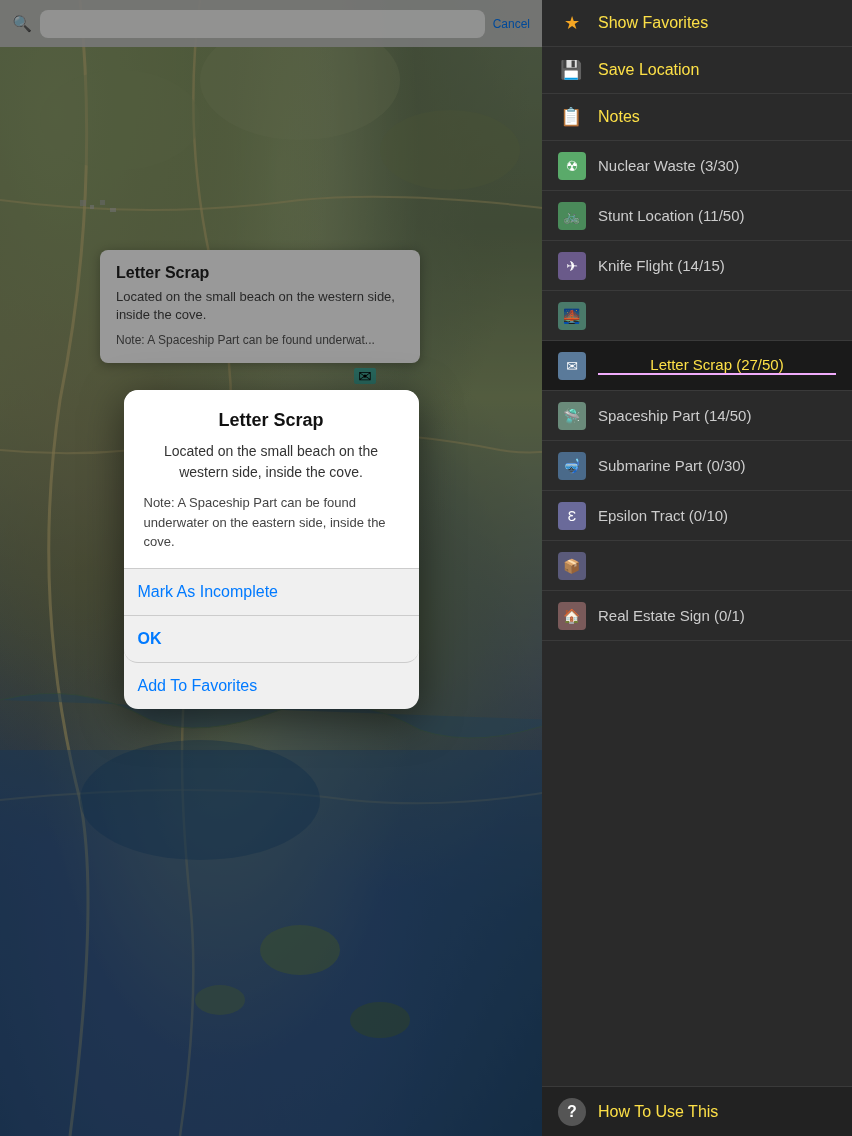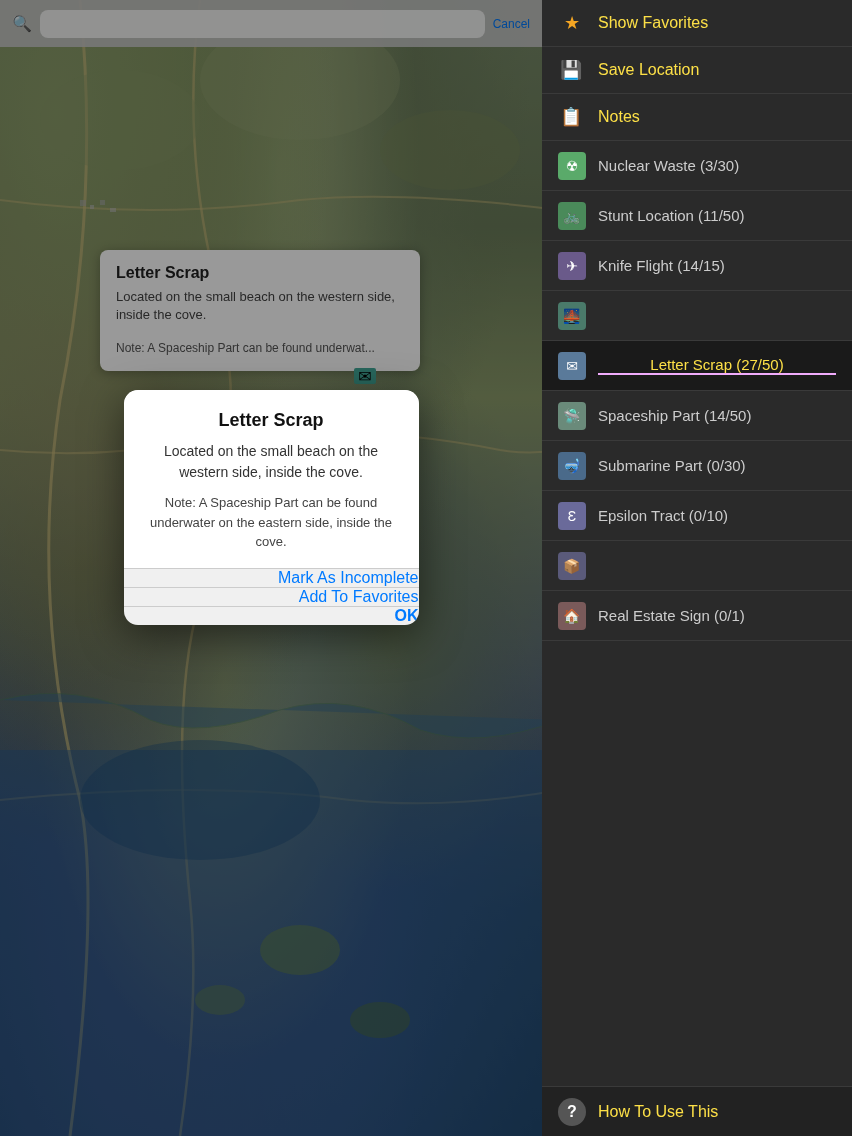--- a/index.html
+++ b/index.html
@@ -112,21 +112,21 @@
       margin-bottom: 6px;
     }
 
     #map-tooltip p {
       font-size: 13px;
       color: #444;
       line-height: 1.4;
     }
 
     #map-tooltip .note {
-      margin-top: 16px;
+      margin-top: 8px;
       font-size: 12px;
       color: #555;
     }
 
     
     .map-marker {
       position: absolute;
       top: 368px;
       left: 354px;
       width: 24px;
@@ -306,38 +306,38 @@
       font-size: 14px;
       color: #333;
       text-align: center;
       line-height: 1.5;
       margin-bottom: 10px;
     }
 
     .modal-note {
       font-size: 13px;
       color: #444;
-      text-align: center;
       line-height: 1.5;
     }
 
     .modal-divider {
       height: 1px;
       background: #ccc;
     }
 
     .modal-btn {
       width: 100%;
+      padding: 14px;
       background: transparent;
       border: none;
       border-bottom: 1px solid #ccc;
       font-size: 16px;
       color: #007aff;
       cursor: pointer;
-      text-align: right;
+      text-align: left;
       display: block;
     }
 
     .modal-btn:last-child {
       border-bottom: none;
     }
 
     .modal-btn.ok-btn {
       font-weight: 600;
       border-radius: 0 0 14px 14px;
@@ -472,16 +472,16 @@
 
 <div id="modal-overlay">
   <div id="modal">
     <div class="modal-content">
       <div class="modal-title">Letter Scrap</div>
       <div class="modal-description">Located on the small beach on the western side, inside the cove.</div>
       <div class="modal-note">Note: A Spaceship Part can be found underwater on the eastern side, inside the cove.</div>
     </div>
     <div class="modal-divider"></div>
     <button class="modal-btn">Mark As Incomplete</button>
+    <button class="modal-btn ok-btn">OK</button>
     <button class="modal-btn">Add To Favorites</button>
-    <button class="modal-btn ok-btn">OK</button>
   </div>
 </div>
 
 </body></html>

